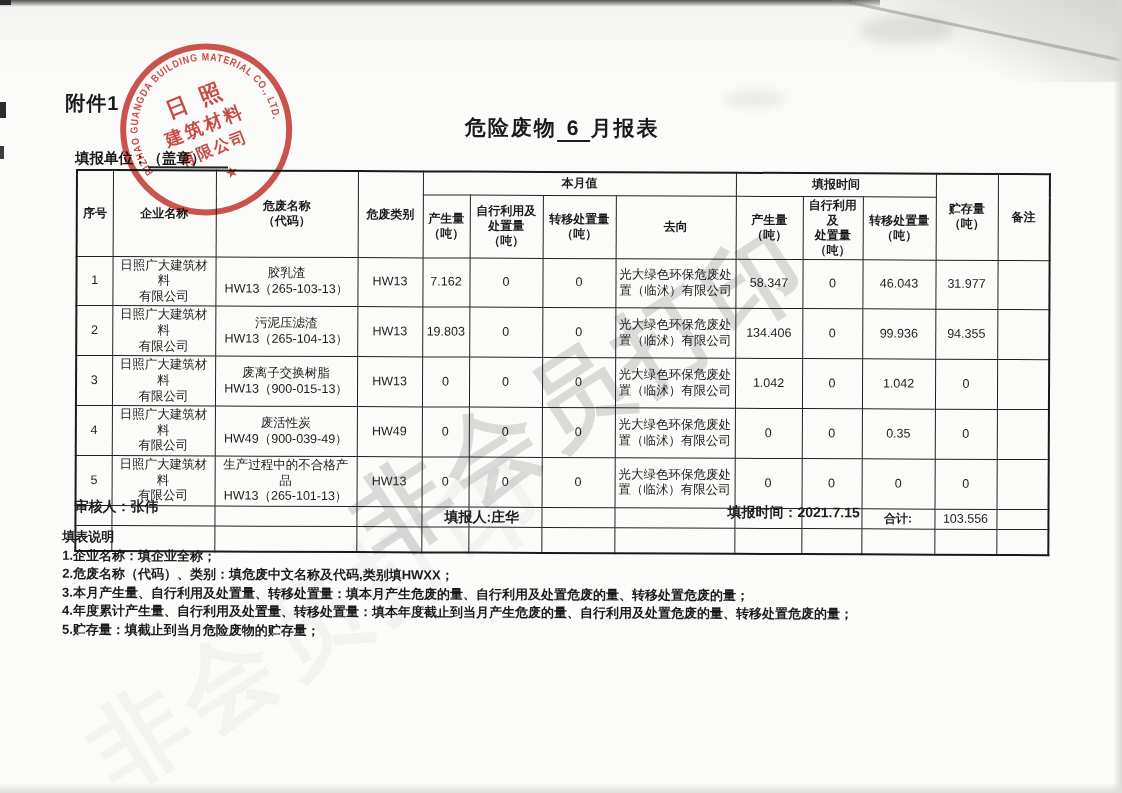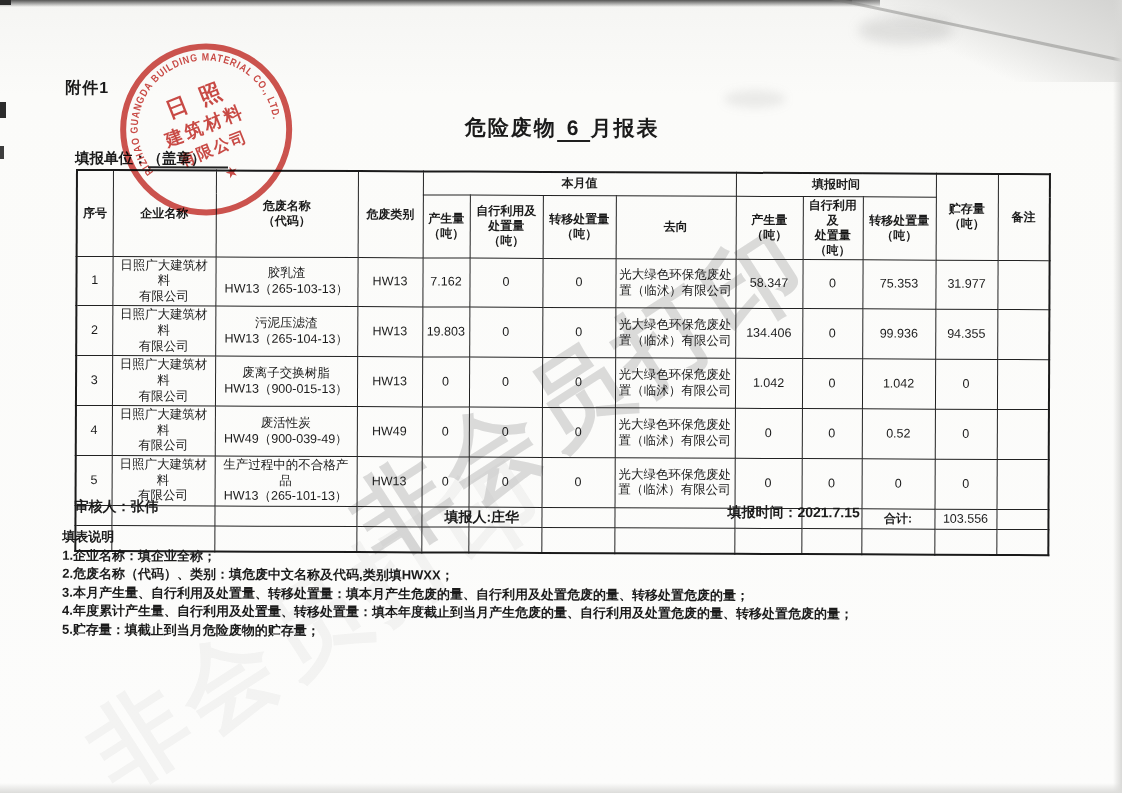--- a/index.html
+++ b/index.html
@@ -4,21 +4,21 @@
 <style>
   * { box-sizing: border-box; }
   html,body { margin:0; padding:0; background:#e8e8e6; }
   .page {
     position:relative; width:1122px; height:793px; overflow:hidden;
     background: linear-gradient(180deg,#f5f5f3 0%, #fbfbf9 12%, #fcfcfb 100%);
     font-family:"Liberation Sans", sans-serif; color:#1b1b1b;
   }
   .content { position:absolute; inset:0; transform:rotate(0.25deg); }
 
-  .attachment { position:absolute; left:64px; top:80px; font-size:16px; font-weight:700; letter-spacing:1px; }
+  .attachment { position:absolute; left:64px; top:92px; font-size:20px; font-weight:700; letter-spacing:1px; }
 
   .title { position:absolute; left:0; right:0; top:114px; text-align:center; font-size:21px; font-weight:600; letter-spacing:2px; }
   .title .month-num { display:inline-block; min-width:14px; padding:0 10px; border-bottom:2px solid #1f1f1f; text-align:center; }
 
   .unit-line { position:absolute; left:74px; top:151px; font-size:14.5px; font-weight:700; }
   .seal-underline { border-bottom:2px solid #222; padding-right:22px; }
 
   table.report { position:absolute; left:75px; top:171px; width:973px; border-collapse:collapse; table-layout:fixed; border:2px solid #1a1a1a; }
   table.report td { border:1.5px solid #222; padding:1px 2px; text-align:center; vertical-align:middle; font-size:12.5px; font-weight:500; line-height:1.25; overflow:hidden; }
   table.report td.hd { font-weight:600; font-size:12px; }
@@ -135,21 +135,21 @@
         <td class="pre">胶乳渣
 HW13（265-103-13）</td>
         <td>HW13</td>
         <td>7.162</td>
         <td>0</td>
         <td>0</td>
         <td class="pre small">光大绿色环保危废处
 置（临沭）有限公司</td>
         <td>58.347</td>
         <td>0</td>
-        <td>75.353</td>
+        <td>46.043</td>
         <td>31.977</td>
         <td></td>
       </tr>
       <tr class="h-data">
         <td>2</td>
         <td class="pre small">日照广大建筑材料
 有限公司</td>
         <td class="pre">污泥压滤渣
 HW13（265-104-13）</td>
         <td>HW13</td>
@@ -189,21 +189,21 @@
         <td class="pre">废活性炭
 HW49（900-039-49）</td>
         <td>HW49</td>
         <td>0</td>
         <td>0</td>
         <td>0</td>
         <td class="pre small">光大绿色环保危废处
 置（临沭）有限公司</td>
         <td>0</td>
         <td>0</td>
-        <td>0.52</td>
+        <td>0.35</td>
         <td>0</td>
         <td></td>
       </tr>
       <tr class="h-data">
         <td>5</td>
         <td class="pre small">日照广大建筑材料
 有限公司</td>
         <td class="pre small">生产过程中的不合格产品
 HW13（265-101-13）</td>
         <td>HW13</td>

